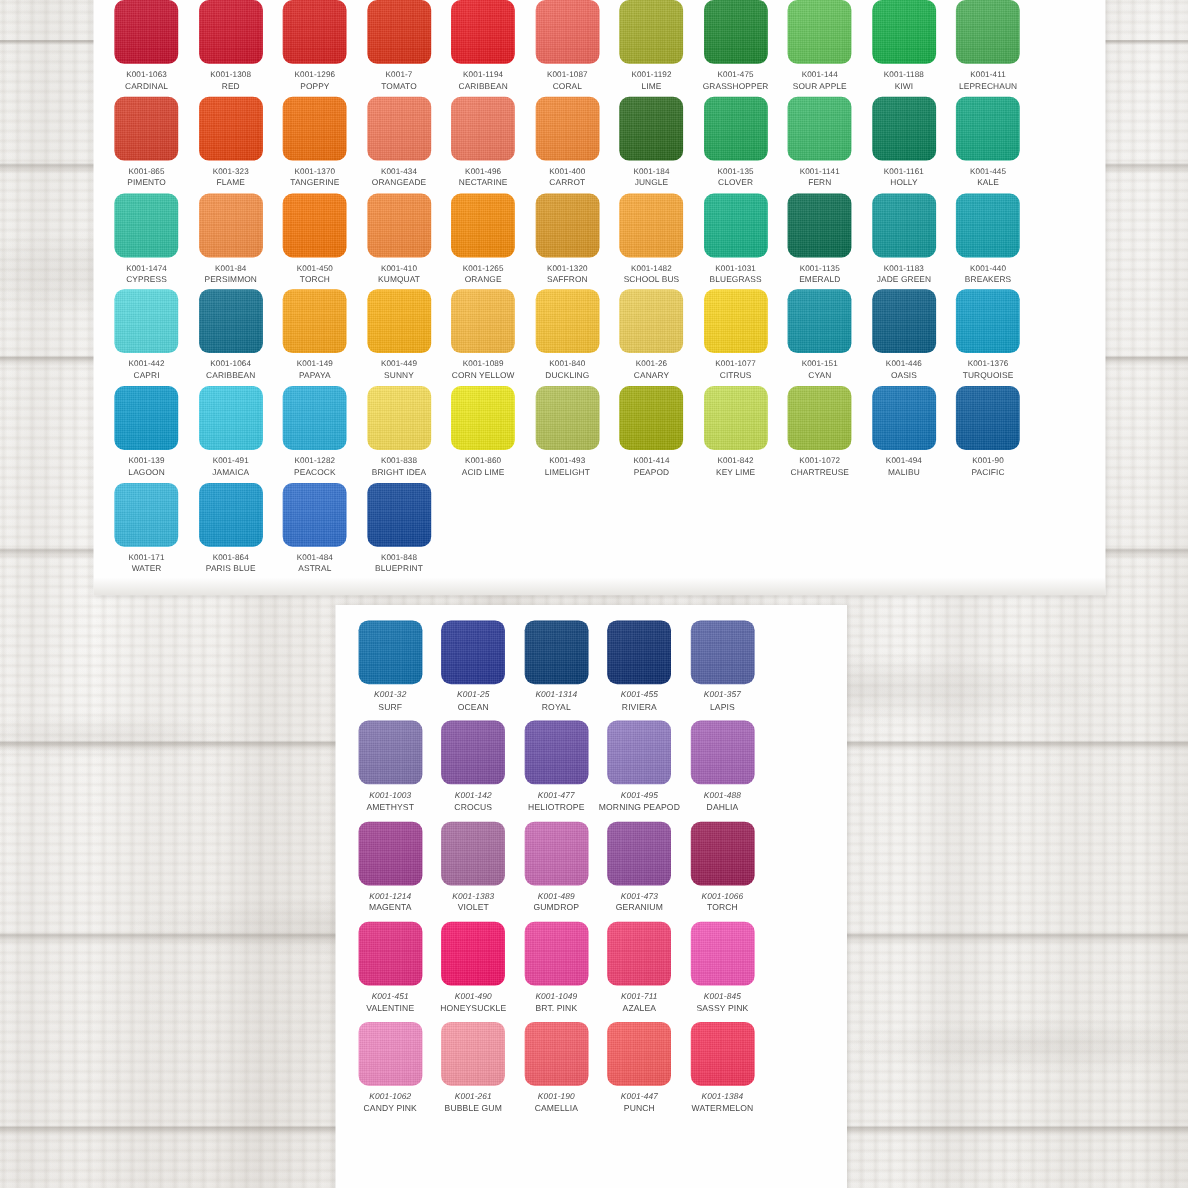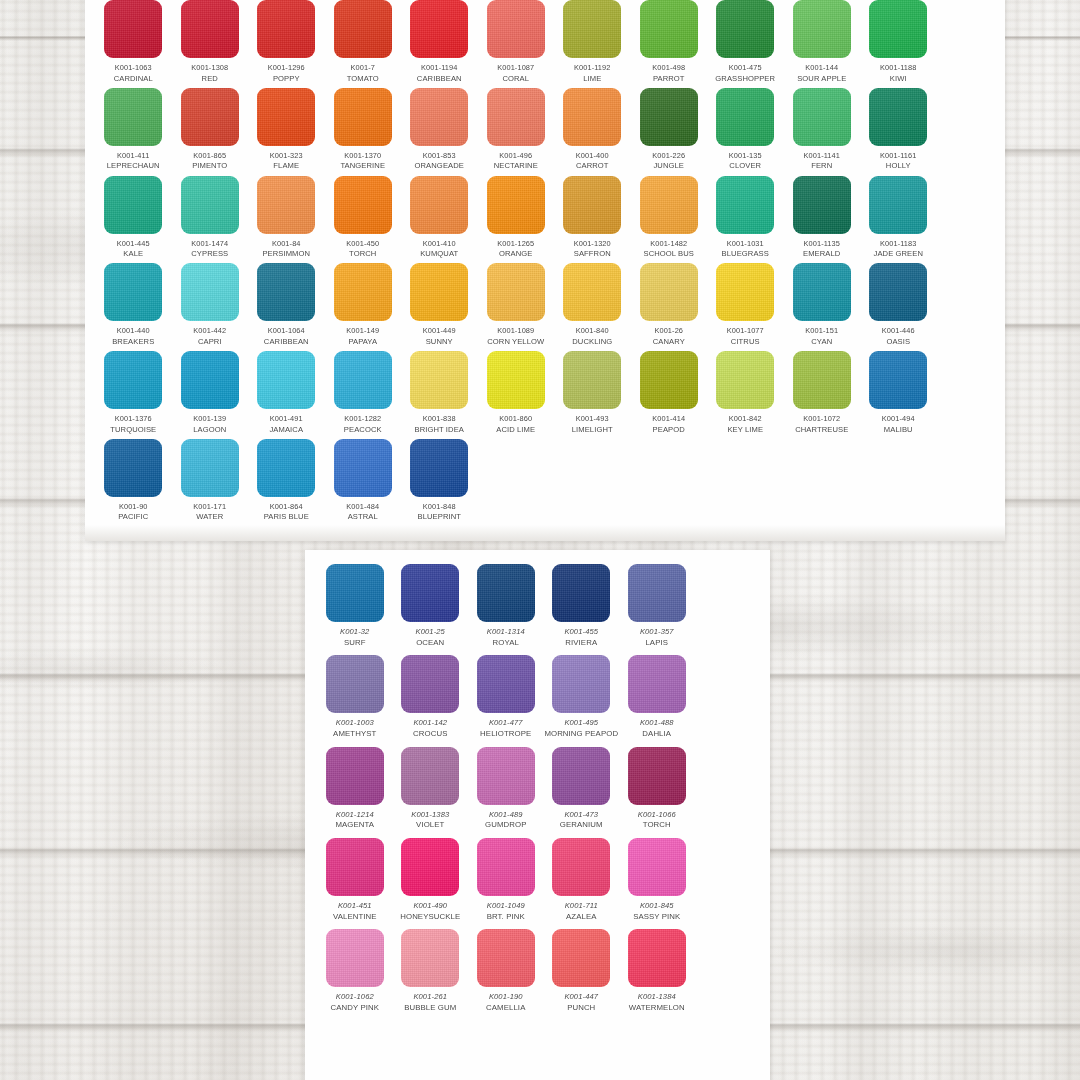--- a/index.html
+++ b/index.html
@@ -139,25 +139,20 @@
         <div class="swatch-chip" style="background: rgb(242, 103, 92);"></div>
         <div class="swatch-code">K001-1087</div>
         <div class="swatch-name">CORAL</div>
       </div>
       <div class="swatch-cell">
         <div class="swatch-chip" style="background: rgb(165, 173, 42);"></div>
         <div class="swatch-code">K001-1192</div>
         <div class="swatch-name">LIME</div>
       </div>
       <div class="swatch-cell">
-        <div class="swatch-chip" style="background: rgb(94, 183, 48);"></div>
-        <div class="swatch-code">K001-498</div>
-        <div class="swatch-name">PARROT</div>
-      </div>
-      <div class="swatch-cell">
         <div class="swatch-chip" style="background: rgb(31, 138, 51);"></div>
         <div class="swatch-code">K001-475</div>
         <div class="swatch-name">GRASSHOPPER</div>
       </div>
       <div class="swatch-cell">
         <div class="swatch-chip" style="background: rgb(98, 195, 87);"></div>
         <div class="swatch-code">K001-144</div>
         <div class="swatch-name">SOUR APPLE</div>
       </div>
       <div class="swatch-cell">
@@ -180,36 +175,36 @@
         <div class="swatch-code">K001-323</div>
         <div class="swatch-name">FLAME</div>
       </div>
       <div class="swatch-cell">
         <div class="swatch-chip" style="background: rgb(244, 113, 12);"></div>
         <div class="swatch-code">K001-1370</div>
         <div class="swatch-name">TANGERINE</div>
       </div>
       <div class="swatch-cell">
         <div class="swatch-chip" style="background: rgb(244, 122, 90);"></div>
-        <div class="swatch-code">K001-853</div>
+        <div class="swatch-code">K001-434</div>
         <div class="swatch-name">ORANGEADE</div>
       </div>
       <div class="swatch-cell">
         <div class="swatch-chip" style="background: rgb(242, 121, 94);"></div>
         <div class="swatch-code">K001-496</div>
         <div class="swatch-name">NECTARINE</div>
       </div>
       <div class="swatch-cell">
         <div class="swatch-chip" style="background: rgb(246, 137, 52);"></div>
         <div class="swatch-code">K001-400</div>
         <div class="swatch-name">CARROT</div>
       </div>
       <div class="swatch-cell">
         <div class="swatch-chip" style="background: rgb(45, 107, 31);"></div>
-        <div class="swatch-code">K001-226</div>
+        <div class="swatch-code">K001-184</div>
         <div class="swatch-name">JUNGLE</div>
       </div>
       <div class="swatch-cell">
         <div class="swatch-chip" style="background: rgb(33, 168, 90);"></div>
         <div class="swatch-code">K001-135</div>
         <div class="swatch-name">CLOVER</div>
       </div>
       <div class="swatch-cell">
         <div class="swatch-chip" style="background: rgb(60, 186, 106);"></div>
         <div class="swatch-code">K001-1141</div>

